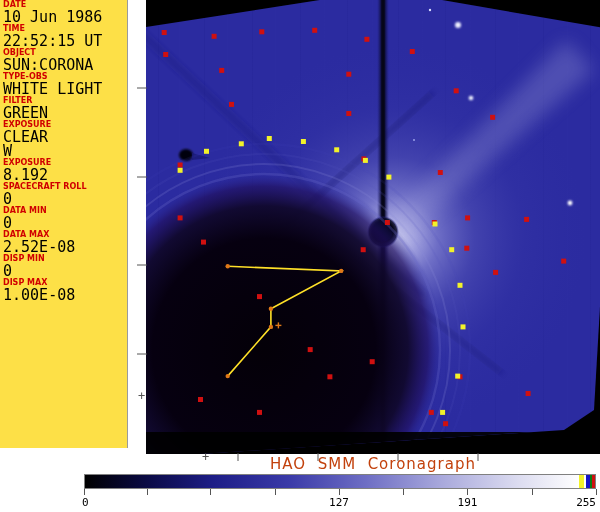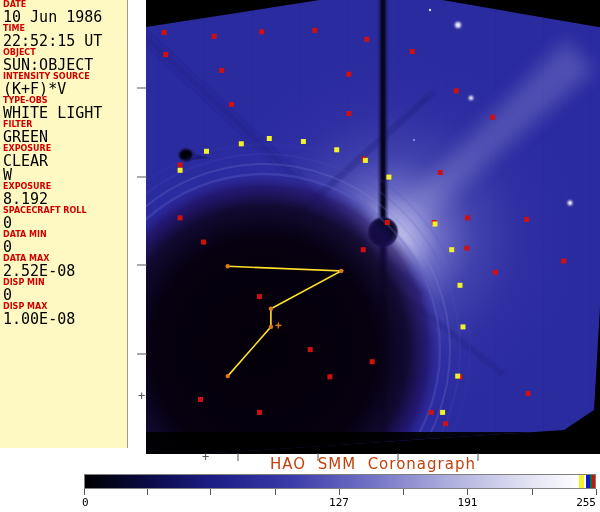--- a/index.html
+++ b/index.html
@@ -2,21 +2,21 @@
 <html><head>
 <meta charset="utf-8">
 <style>
   html,body{margin:0;padding:0;background:#ffffff;}
   body{width:600px;height:512px;overflow:hidden;
        font-family:"DejaVu Sans Mono","Liberation Mono",monospace;}
   #app{position:relative;width:600px;height:512px;background:#ffffff;}
 
   
   #meta{position:absolute;left:0;top:0;width:128px;height:448px;
-        background:#fef9c3;border-right:1px solid #9a9a9a;
+        background:#fde047;border-right:1px solid #9a9a9a;
         box-sizing:border-box;overflow:hidden;}
   .mrow{padding:0 0 0 3px;}
   .mlabel{color:#d00000;font-size:8px;line-height:10px;letter-spacing:0px;
           font-family:"DejaVu Sans","Liberation Sans",sans-serif;font-weight:bold;
           white-space:nowrap;}
   .mvalue{color:#000000;font-size:15px;line-height:14px;
           font-family:"DejaVu Sans Mono","Liberation Mono",monospace;
           white-space:nowrap;}
 
   
@@ -55,25 +55,21 @@
     <div class="mrow">
       <div class="mlabel">DATE</div>
       <div class="mvalue">10 Jun 1986</div>
     </div>
     <div class="mrow">
       <div class="mlabel">TIME</div>
       <div class="mvalue">22:52:15 UT</div>
     </div>
     <div class="mrow">
       <div class="mlabel">OBJECT</div>
-      <div class="mvalue">SUN:OBJECT</div>
-    </div>
-    <div class="mrow">
-      <div class="mlabel">INTENSITY SOURCE</div>
-      <div class="mvalue">(K+F)*V</div>
+      <div class="mvalue">SUN:CORONA</div>
     </div>
     <div class="mrow">
       <div class="mlabel">TYPE-OBS</div>
       <div class="mvalue">WHITE LIGHT</div>
     </div>
     <div class="mrow">
       <div class="mlabel">FILTER</div>
       <div class="mvalue">GREEN</div>
     </div>
     <div class="mrow">

